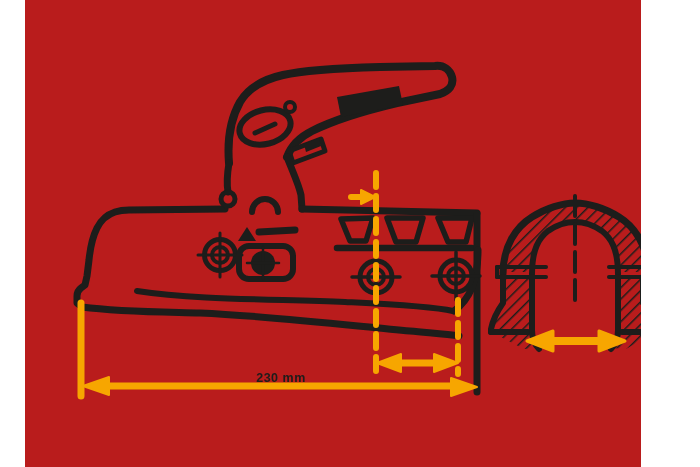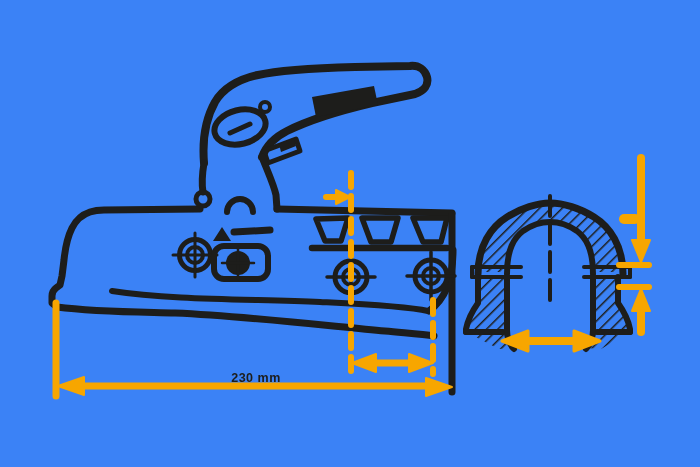--- a/index.html
+++ b/index.html
@@ -1,21 +1,22 @@
 <!DOCTYPE html>
 <html><head>
 <meta charset="utf-8">
 <style>
   html,body{margin:0;padding:0;background:#ffffff;}
   .stage{
     position:relative;
-    width:700px;height:467px;
-    background:#3b82f6;
+    width:616px;height:467px;
+    background:#b91c1c;
     overflow:hidden;
     font-family:"Liberation Sans",sans-serif;
+    margin-left:25px;
   }
   svg{display:block;}
   .dim-label{
     font-family:"Liberation Sans",sans-serif;
     font-size:12.5px;
     font-weight:700;
     letter-spacing:.5px;
     fill:#1d1d1b;
   }
 </style>

